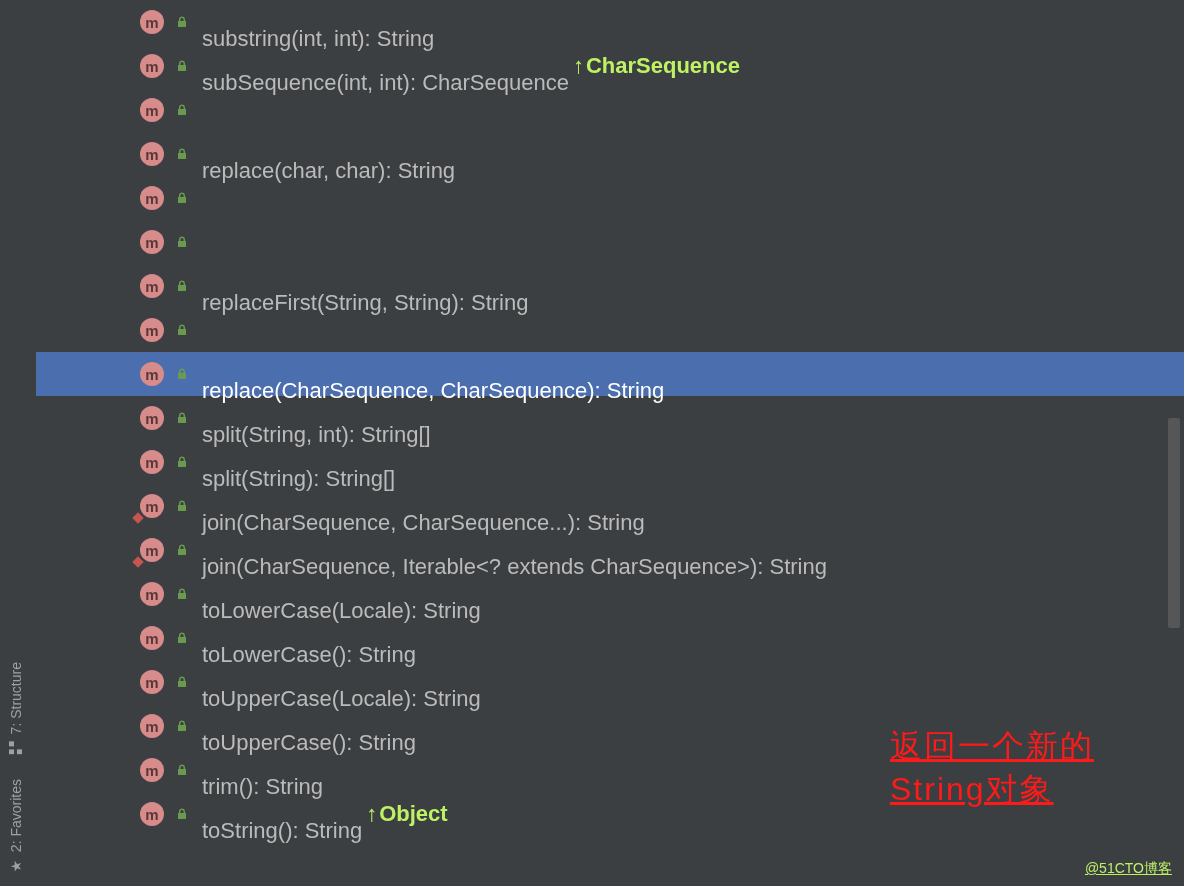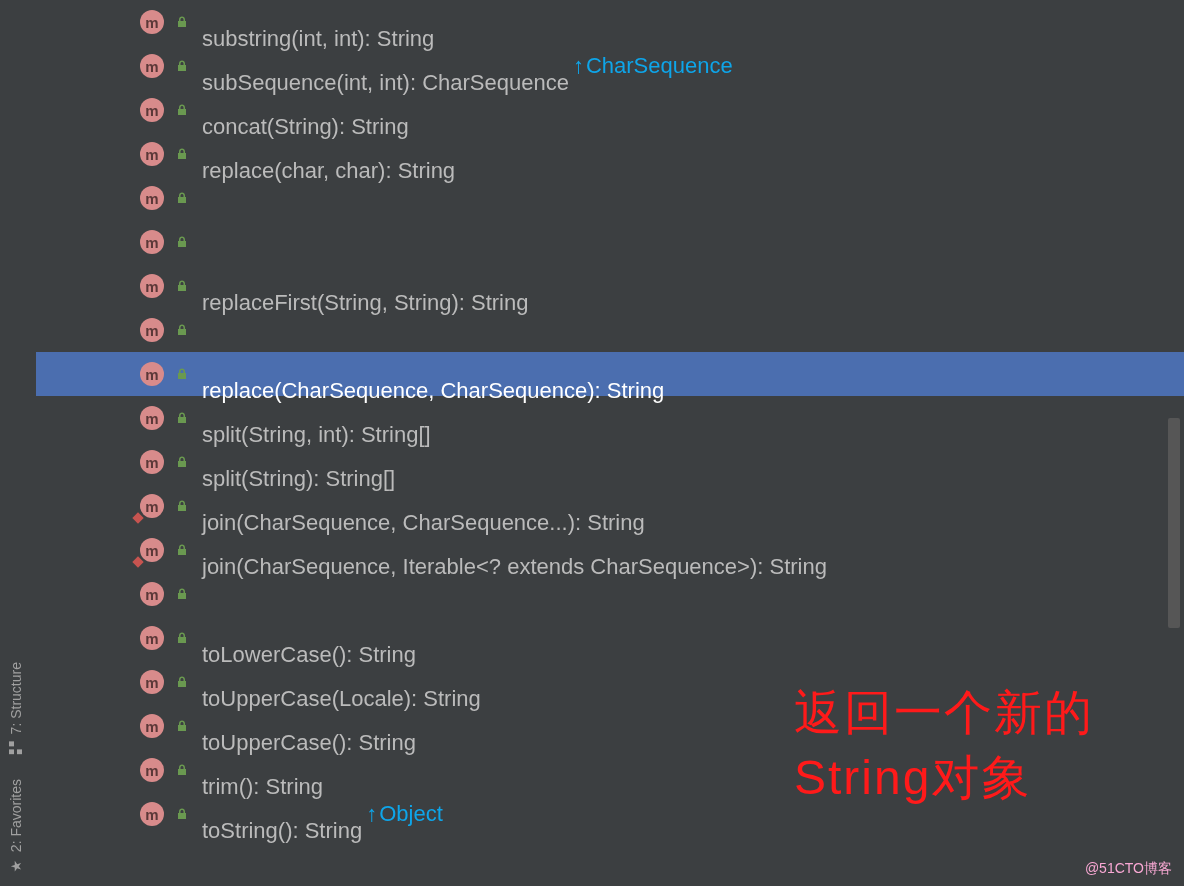--- a/index.html
+++ b/index.html
@@ -105,42 +105,45 @@
     }
     .lock-icon svg {
       width: 14px;
       height: 14px;
     }
     .method-text {
       white-space: nowrap;
       margin-top: 34px;
     }
     .inherited {
-      color: #0ea5e9;
+      color: #bef264;
       margin-left: 4px;
+      font-weight: bold;
     }
     .up-arrow {
       margin-right: 2px;
     }
     .annotation {
       position: absolute;
       right: 90px;
       bottom: 75px;
       color: #ff1a1a;
-      font-size: 48px;
+      font-size: 32px;
       font-family: "Microsoft YaHei", "SimSun", sans-serif;
       line-height: 1.35;
       letter-spacing: 2px;
+      text-decoration: underline;
     }
     .watermark {
       position: absolute;
       right: 12px;
       bottom: 8px;
-      color: #f9a8d4;
+      color: #bef264;
       font-size: 14px;
+      text-decoration: underline;
     }
     .scrollbar {
       position: absolute;
       right: 4px;
       top: 418px;
       width: 12px;
       height: 210px;
       background: #565656;
       border-radius: 2px;
     }
@@ -186,21 +189,20 @@
         <span class="method-text">subSequence(int, int): CharSequence</span>
         <span class="inherited"><span class="up-arrow">↑</span>CharSequence</span>
       </div>
       <div class="method-row">
         <div class="method-icon">m</div>
         <div class="lock-icon">
           <svg viewBox="0 0 14 14">
             <path d="M4 6V4.5C4 2.8 5.3 1.5 7 1.5s3 1.3 3 3V6h1v6H3V6h1zm1.5 0h3V4.5c0-.8-.7-1.5-1.5-1.5s-1.5.7-1.5 1.5V6z" fill="#6a9950"></path>
           </svg>
         </div>
-        <span class="method-text">concat(String): String</span>
       </div>
       <div class="method-row">
         <div class="method-icon">m</div>
         <div class="lock-icon">
           <svg viewBox="0 0 14 14">
             <path d="M4 6V4.5C4 2.8 5.3 1.5 7 1.5s3 1.3 3 3V6h1v6H3V6h1zm1.5 0h3V4.5c0-.8-.7-1.5-1.5-1.5s-1.5.7-1.5 1.5V6z" fill="#6a9950"></path>
           </svg>
         </div>
         <span class="method-text">replace(char, char): String</span>
       </div>
@@ -282,20 +284,21 @@
         </div>
         <span class="method-text">join(CharSequence, Iterable&lt;? extends CharSequence&gt;): String</span>
       </div>
       <div class="method-row">
         <div class="method-icon">m</div>
         <div class="lock-icon">
           <svg viewBox="0 0 14 14">
             <path d="M4 6V4.5C4 2.8 5.3 1.5 7 1.5s3 1.3 3 3V6h1v6H3V6h1zm1.5 0h3V4.5c0-.8-.7-1.5-1.5-1.5s-1.5.7-1.5 1.5V6z" fill="#6a9950"></path>
           </svg>
         </div>
+        <span class="method-text">toLowerCase(Locale): String</span>
       </div>
       <div class="method-row">
         <div class="method-icon">m</div>
         <div class="lock-icon">
           <svg viewBox="0 0 14 14">
             <path d="M4 6V4.5C4 2.8 5.3 1.5 7 1.5s3 1.3 3 3V6h1v6H3V6h1zm1.5 0h3V4.5c0-.8-.7-1.5-1.5-1.5s-1.5.7-1.5 1.5V6z" fill="#6a9950"></path>
           </svg>
         </div>
         <span class="method-text">toLowerCase(): String</span>
       </div>

